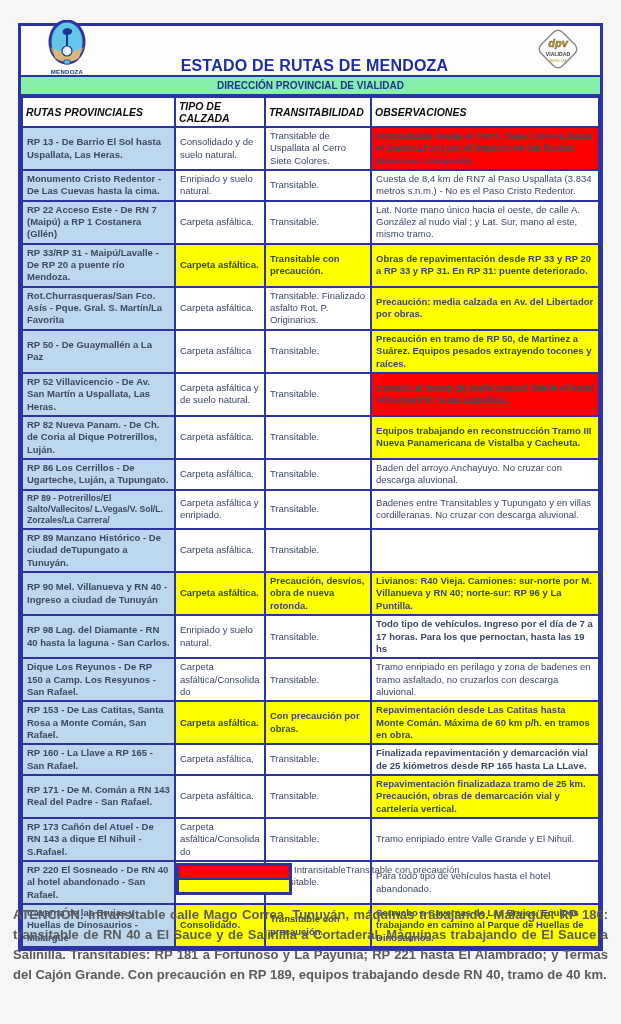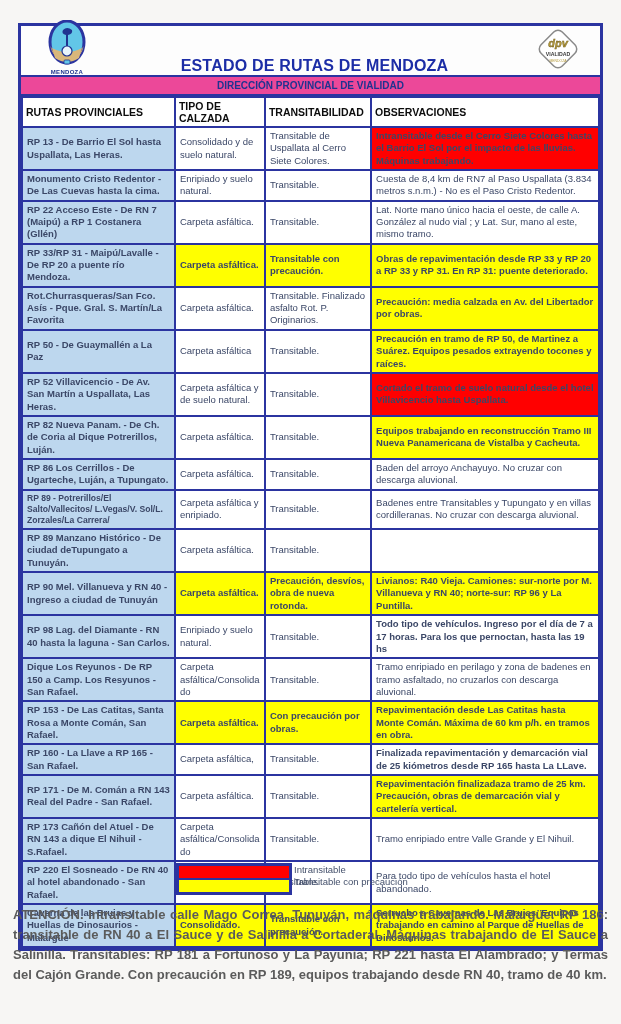--- a/index.html
+++ b/index.html
@@ -20,51 +20,51 @@
   
   .masthead{display:flex;align-items:flex-end;height:49px;background:#fdfdfd;}
   .logo-left{width:92px;display:flex;flex-direction:column;align-items:center;justify-content:center;}
   .logo-left .caption{font-size:6px;font-weight:bold;color:#1f3390;margin-top:1px;letter-spacing:.3px;}
   .masthead .title{
     flex:1;text-align:center;font-size:16px;font-weight:bold;color:#1c2da6;letter-spacing:.2px;
   }
   .logo-right{width:84px;display:flex;align-items:center;justify-content:center;}
   
   .subtitle-bar{
-    background:#ec4899;border-top:2px solid #2b34a0;border-bottom:2px solid #2b34a0;
+    background:#86efac;border-top:2px solid #2b34a0;border-bottom:2px solid #2b34a0;
     text-align:center;font-size:10px;font-weight:bold;color:#1f3390;
     padding:3px 0;
   }
   
   table.routes{width:100%;border-collapse:collapse;table-layout:fixed;}
   table.routes col.c1{width:26.5%;}
   table.routes col.c2{width:15.6%;}
   table.routes col.c3{width:18.4%;}
   table.routes col.c4{width:39.5%;}
   table.routes th{
     font-size:10.5px;font-weight:bold;color:#0c0c0c;text-align:left;
-    padding:2px 3px;background:#ffffff;border:2px solid #2b34a0;
+    padding:2px 3px;background:#ffffff;border:2px solid #2b34a0;font-style:italic;
   }
   table.routes td{
     font-size:9.5px;line-height:1.3;color:#3b4767;
     padding:2px 4px;border:2px solid #2b34a0;vertical-align:middle;
     height:26px;box-sizing:border-box;word-wrap:break-word;
   }
   td.route{background:#bdd7ee;font-weight:bold;color:#1f3864;font-size:10px;}
   td.route.small{font-size:8.6px;}
   td.hl-yellow{background:#ffff00;font-weight:bold;color:#1f3864;}
   td.hl-red{background:#ff0000;font-weight:bold;color:#1f3864;}
   td.bold{font-weight:bold;color:#2c3c60;}
   
   .legend{position:absolute;left:176px;top:863px;display:flex;align-items:stretch;}
   .legend-swatches{border:3px solid #2b34a0;width:110px;background:#ffffff;}
   .legend-swatches .sw{height:12px;}
   .legend-swatches .sw.red{background:#ff0000;border-bottom:2px solid #2b34a0;}
   .legend-swatches .sw.yellow{background:#ffff00;}
-  .legend-labels{display:flex;flex-direction:column;padding:0 0 0 2px;}
+  .legend-labels{display:flex;flex-direction:row;justify-content:space-between;padding:0 0 0 2px;}
   .legend-labels div{font-size:9.5px;color:#44506b;line-height:1;padding-top:2px;}
   
   .footer-note{
     position:absolute;left:13px;top:905px;width:595px;
     font-size:13px;font-weight:bold;color:#5b5b5b;line-height:1.55;
     text-align:justify;
   }
 </style>
 </head>
 <body>

